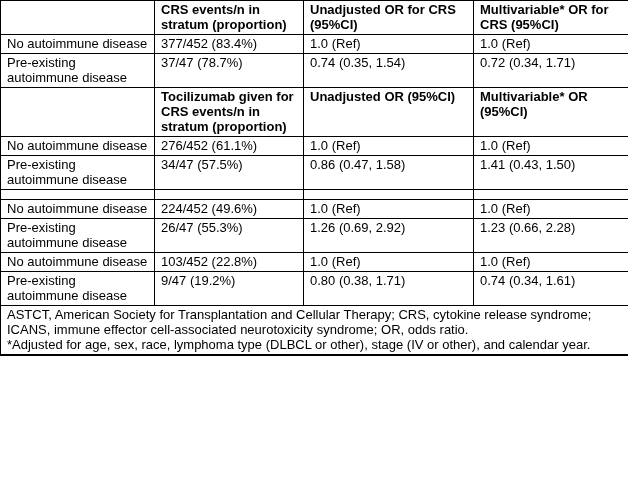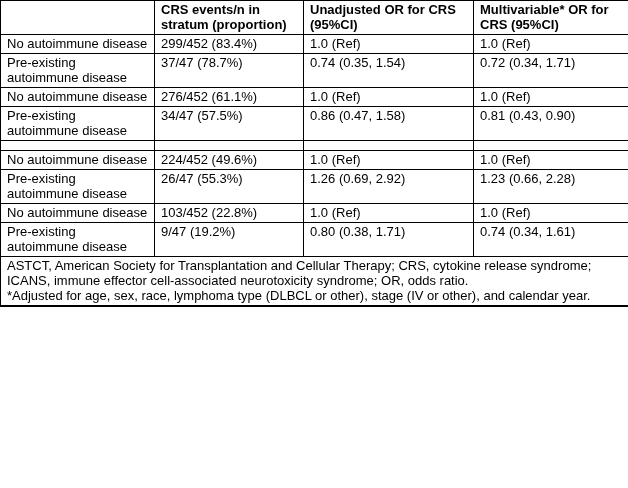--- a/index.html
+++ b/index.html
@@ -46,42 +46,48 @@
   <tbody>
 
     <tr>
       <td class="col-label"></td>
       <td class="hdr col-events">CRS events/n in stratum (proportion)</td>
       <td class="hdr">Unadjusted OR for CRS (95%CI)</td>
       <td class="hdr">Multivariable* OR for CRS (95%CI)</td>
     </tr>
     <tr>
       <td class="col-label">No autoimmune disease</td>
-      <td class="col-events">299/452 (83.4%)</td>
+      <td class="col-events">377/452 (83.4%)</td>
       <td>1.0 (Ref)</td>
       <td>1.0 (Ref)</td>
     </tr>
     <tr>
       <td class="col-label">Pre-existing autoimmune disease</td>
       <td class="col-events">37/47 (78.7%)</td>
       <td>0.74 (0.35, 1.54)</td>
       <td>0.72 (0.34, 1.71)</td>
     </tr>
 
     <tr>
+      <td class="col-label"></td>
+      <td class="hdr col-events">Tocilizumab given for CRS events/n in stratum (proportion)</td>
+      <td class="hdr">Unadjusted OR (95%CI)</td>
+      <td class="hdr">Multivariable* OR (95%CI)</td>
+    </tr>
+    <tr>
       <td class="col-label">No autoimmune disease</td>
       <td class="col-events">276/452 (61.1%)</td>
       <td>1.0 (Ref)</td>
       <td>1.0 (Ref)</td>
     </tr>
     <tr>
       <td class="col-label">Pre-existing autoimmune disease</td>
       <td class="col-events">34/47 (57.5%)</td>
       <td>0.86 (0.47, 1.58)</td>
-      <td>0.81 (0.43, 0.90)</td>
+      <td>1.41 (0.43, 1.50)</td>
     </tr>
 
     <tr class="spacer-row">
       <td></td>
       <td></td>
       <td></td>
       <td></td>
     </tr>
 
     <tr>

